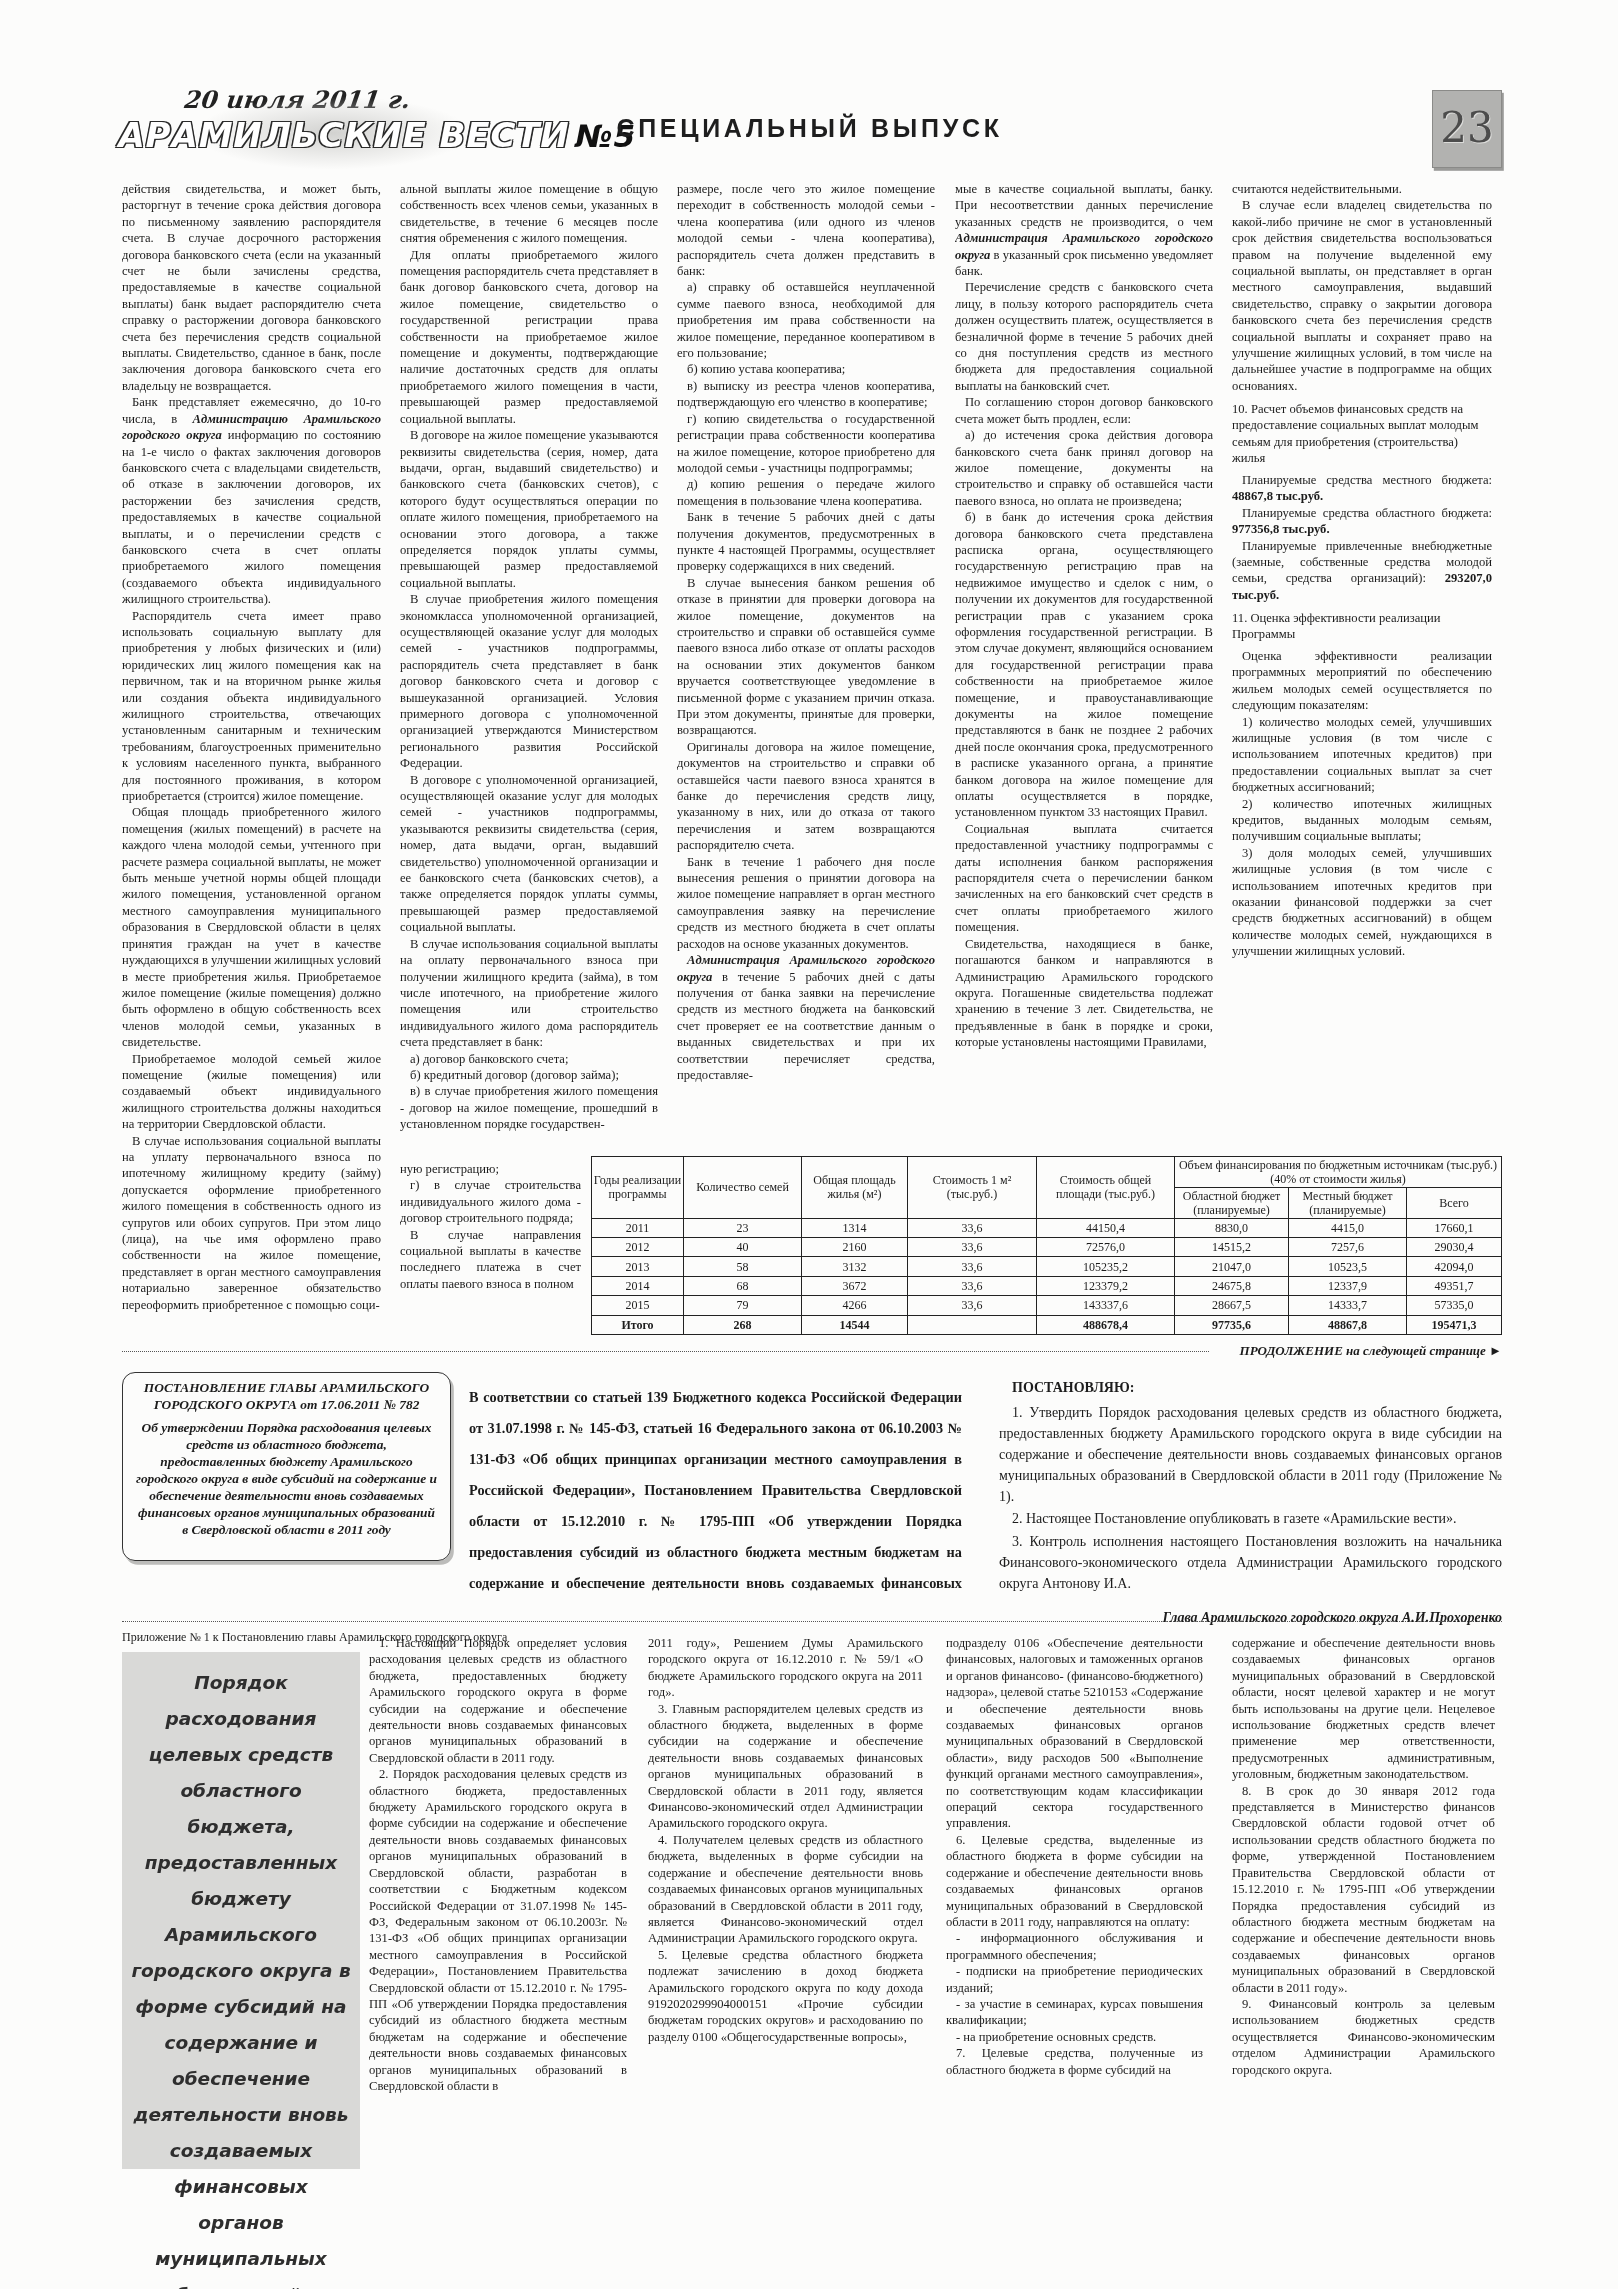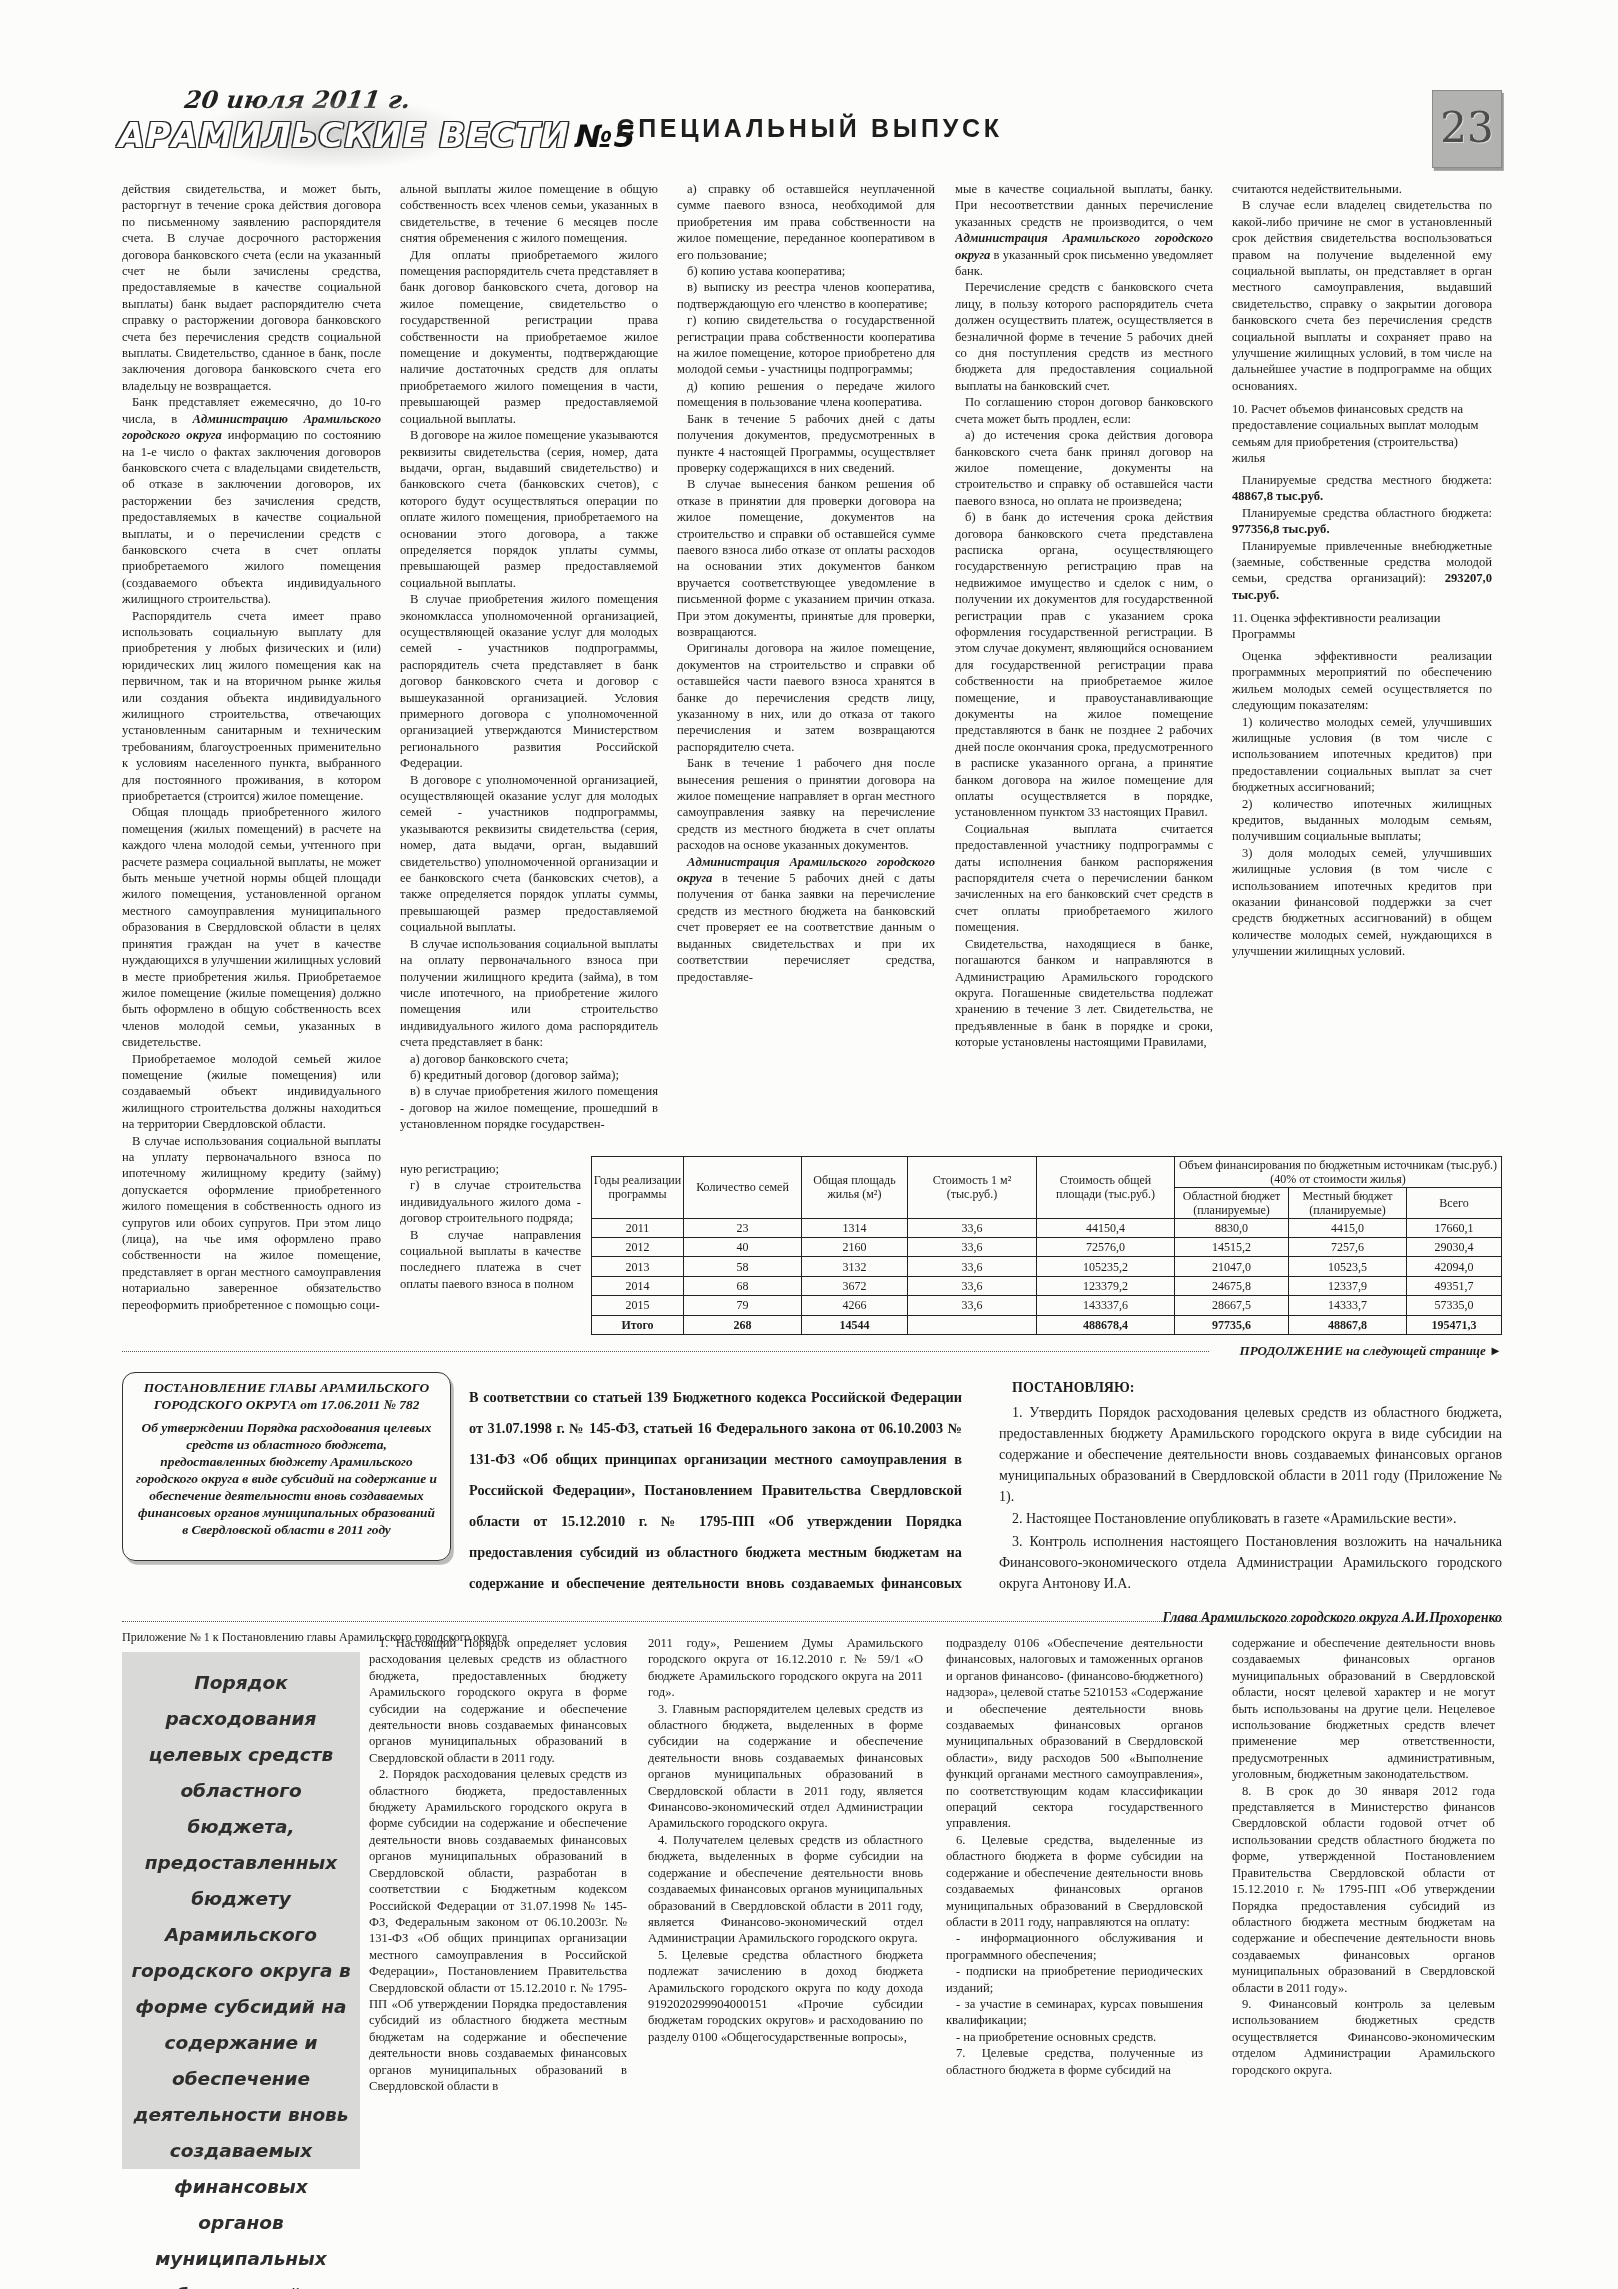--- a/index.html
+++ b/index.html
@@ -108,20 +108,21 @@
       <p>а) договор банковского счета;</p>
       <p>б) кредитный договор (договор займа);</p>
       <p>в) в случае приобретения жилого помещения - договор на жилое помещение, прошедший в установленном порядке государствен-</p>
     </div>
   <div class="col c2t">
       <p class="cont">ную регистрацию;</p>
       <p>г) в случае строительства индивидуального жилого дома - договор строительного подряда;</p>
       <p>В случае направления социальной выплаты в качестве последнего платежа в счет оплаты паевого взноса в полном</p>
     </div>
   <div class="col c3">
+      <p class="cont">размере, после чего это жилое помещение переходит в собственность молодой семьи - члена кооператива (или одного из членов молодой семьи - члена кооператива), распорядитель счета должен представить в банк:</p>
       <p>а) справку об оставшейся неуплаченной сумме паевого взноса, необходимой для приобретения им права собственности на жилое помещение, переданное кооперативом в его пользование;</p>
       <p>б) копию устава кооператива;</p>
       <p>в) выписку из реестра членов кооператива, подтверждающую его членство в кооперативе;</p>
       <p>г) копию свидетельства о государственной регистрации права собственности кооператива на жилое помещение, которое приобретено для молодой семьи - участницы подпрограммы;</p>
       <p>д) копию решения о передаче жилого помещения в пользование члена кооператива.</p>
       <p>Банк в течение 5 рабочих дней с даты получения документов, предусмотренных в пункте 4 настоящей Программы, осуществляет проверку содержащихся в них сведений.</p>
       <p>В случае вынесения банком решения об отказе в принятии для проверки договора на жилое помещение, документов на строительство и справки об оставшейся сумме паевого взноса либо отказе от оплаты расходов на основании этих документов банком вручается соответствующее уведомление в письменной форме с указанием причин отказа. При этом документы, принятые для проверки, возвращаются.</p>
       <p>Оригиналы договора на жилое помещение, документов на строительство и справки об оставшейся части паевого взноса хранятся в банке до перечисления средств лицу, указанному в них, или до отказа от такого перечисления и затем возвращаются распорядителю счета.</p>
       <p>Банк в течение 1 рабочего дня после вынесения решения о принятии договора на жилое помещение направляет в орган местного самоуправления заявку на перечисление средств из местного бюджета в счет оплаты расходов на основе указанных документов.</p>
       <p><b><i>Администрация Арамильского городского округа</i></b> в течение 5 рабочих дней с даты получения от банка заявки на перечисление средств из местного бюджета на банковский счет проверяет ее на соответствие данным о выданных свидетельствах и при их соответствии перечисляет средства, предоставляе-</p>

